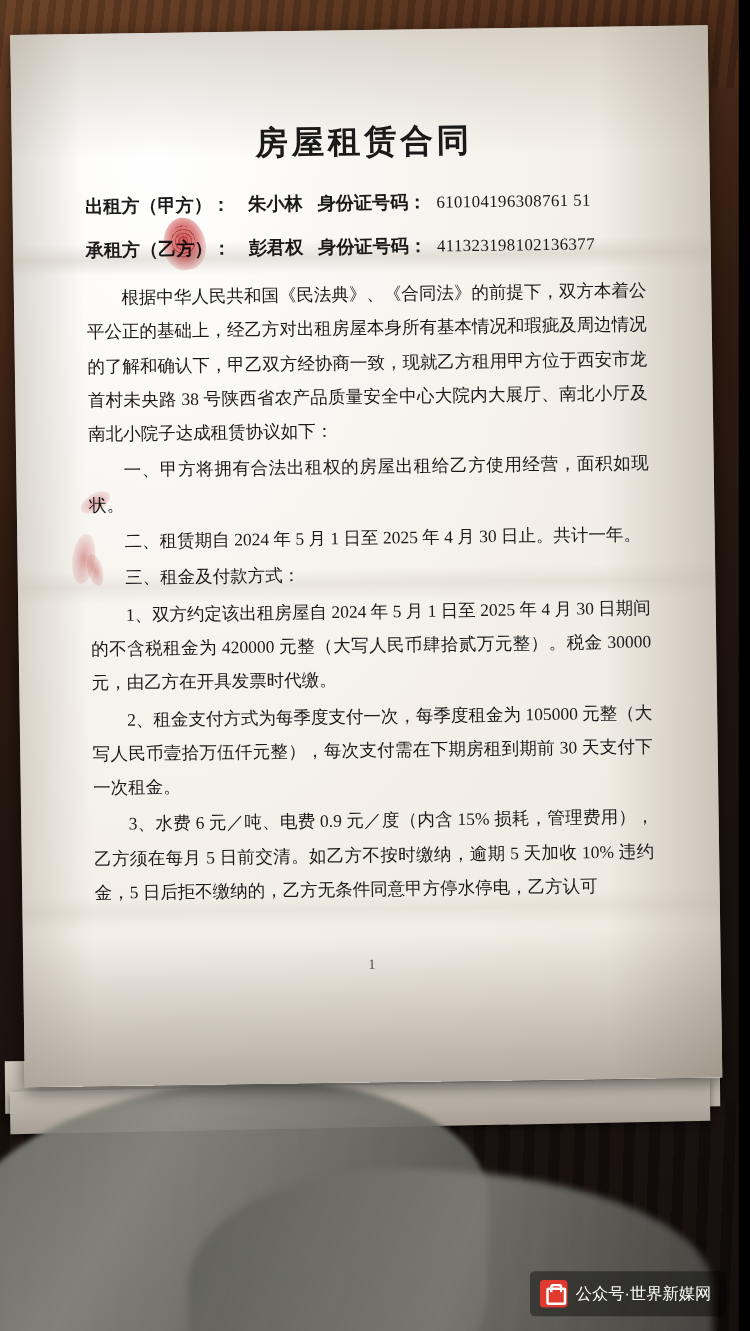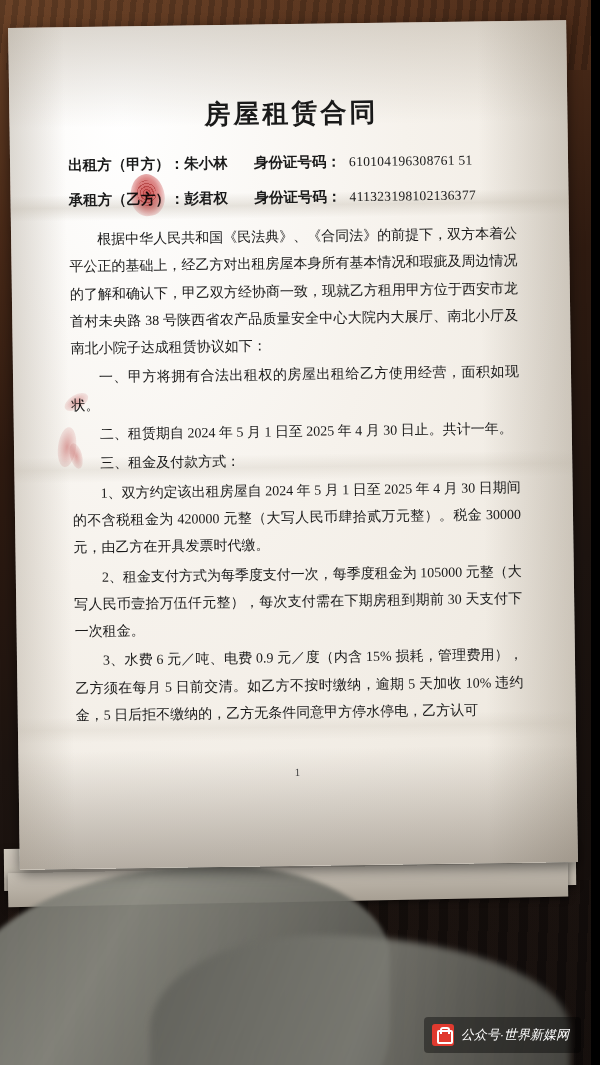--- a/index.html
+++ b/index.html
@@ -122,21 +122,21 @@
     display: flex;
     align-items: baseline;
     font-size: 14.5px;
     margin-bottom: 16px;
     white-space: nowrap;
   }
   .party-row .lbl { font-weight: 600; }
   .party-row .name {
     display: inline-block;
     min-width: 58px;
-    text-align: left;
+    text-align: right;
     font-weight: 600;
     position: relative;
   }
   .party-row .idlbl { margin-left: 12px; font-weight: 600; }
   .party-row .idnum { margin-left: 8px; font-size: 13.5px; letter-spacing: .3px; }
 
   .para {
     font-size: 14px;
     line-height: 1.95;
     text-align: justify;
@@ -189,21 +189,20 @@
   #watermark {
     position: absolute;
     right: 10px;
     bottom: 12px;
     display: flex;
     align-items: center;
     gap: 7px;
     background: rgba(0,0,0,.40);
     padding: 7px 12px 7px 8px;
     border-radius: 4px;
-    font-style: italic;
   }
   #watermark .wm-logo {
     width: 22px; height: 22px;
     border-radius: 3px;
     background: #e03a2f;
     position: relative;
     flex: none;
   }
   #watermark .wm-logo::before {
     content: "";

